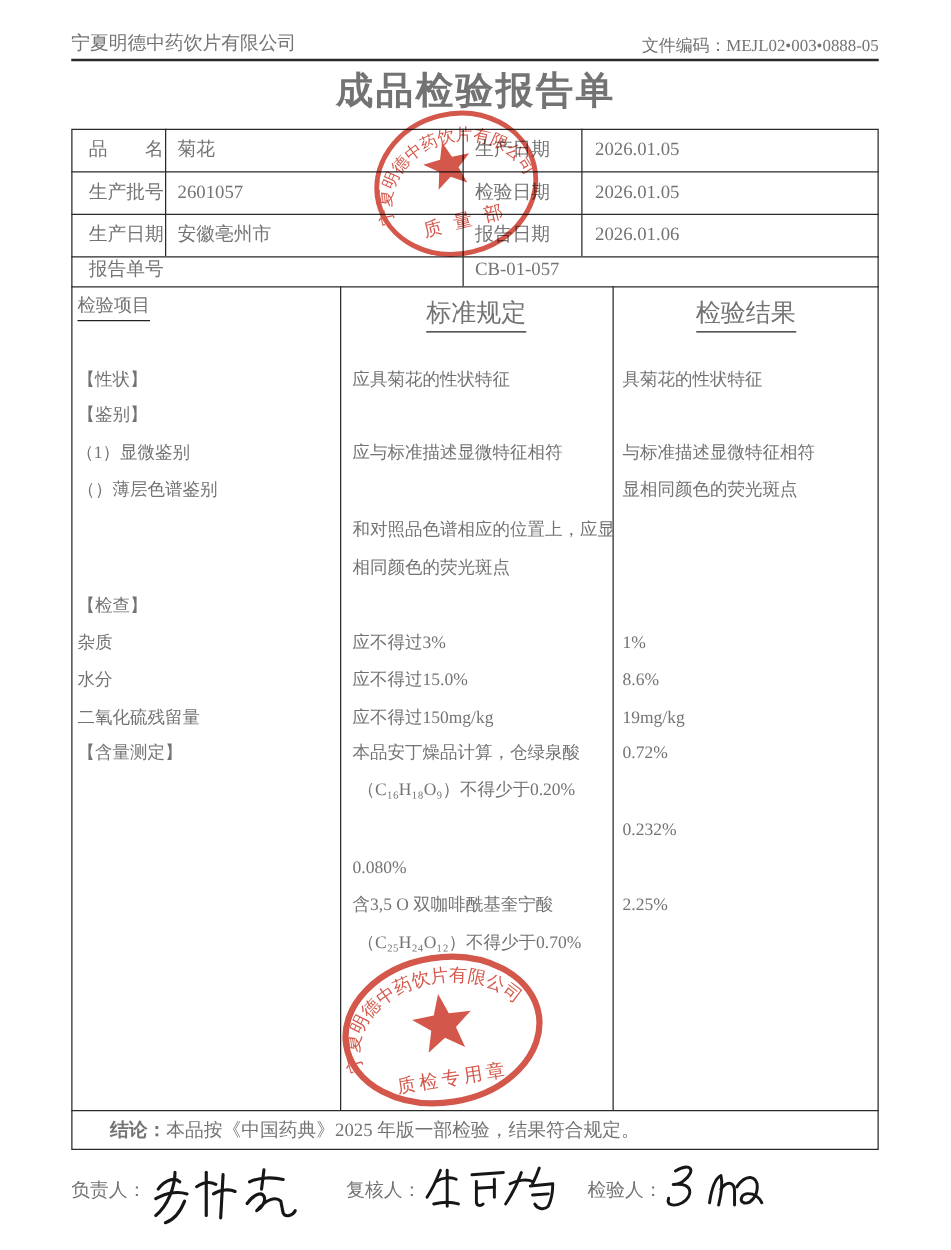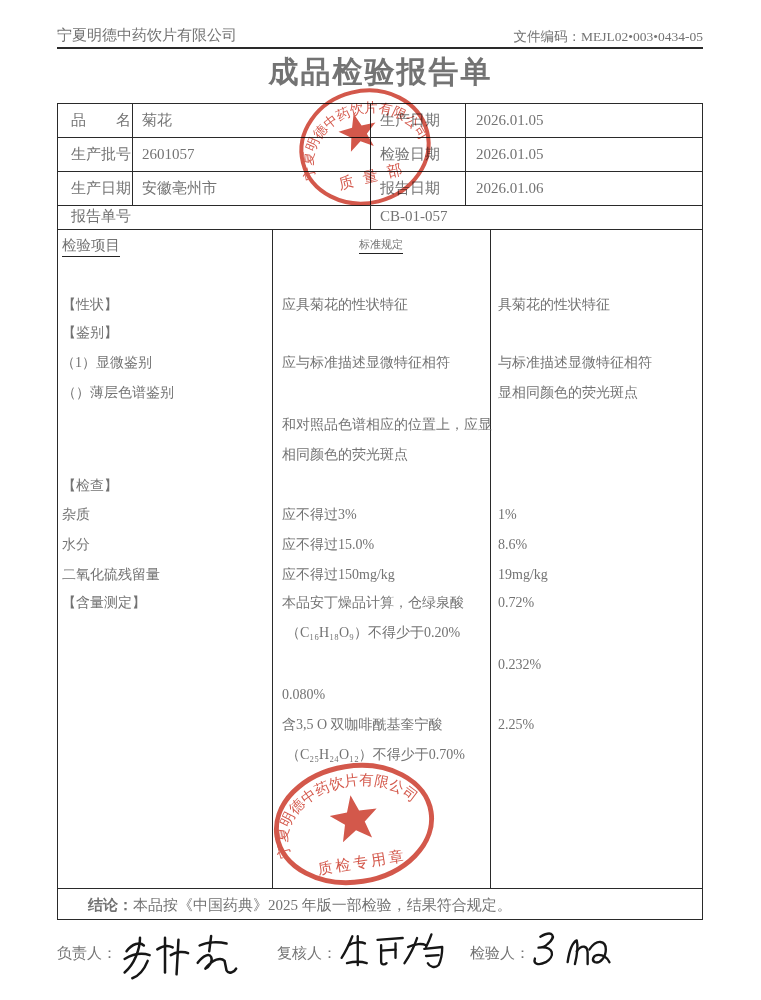--- a/index.html
+++ b/index.html
@@ -5,36 +5,36 @@
   html,body{margin:0;padding:0;background:#fff;}
   .page{position:relative;width:761px;height:1000px;background:#fff;overflow:hidden;
         color:#737373;font-family:"Liberation Serif","DejaVu Serif",serif;}
   .t{position:absolute;white-space:nowrap;font-size:14px;line-height:1.2;}
   .fs15{font-size:15px;}
   .fs13{font-size:13.5px;}
   .hline,.vline{position:absolute;background:#2a2a2a;}
   .outer{position:absolute;box-sizing:border-box;border:1.5px solid #2a2a2a;}
   .title{position:absolute;left:0;right:0;text-align:center;font-size:30px;font-weight:bold;letter-spacing:2px;}
   .u{border-bottom:1px solid #222;padding-bottom:3px;}
-  .cfit{position:absolute;text-align:center;font-size:11px;white-space:nowrap;}
+  .cfit{position:absolute;text-align:center;font-size:20px;white-space:nowrap;}
   .stamp{position:absolute;mix-blend-mode:multiply;opacity:.85;}
   .stampTop{transform:rotate(-14deg);}
   .stampBottom{transform:rotate(-9deg);}
   .sig{position:absolute;}
   .sig path{fill:none;stroke:#161616;stroke-width:2.6;stroke-linecap:round;stroke-linejoin:round;}
   .bold{font-weight:bold;}
 </style>
 </head>
 <body>
 
 <div class="page">
 
   <div class="t fs15" style="left:57px;top:26px;">宁夏明德中药饮片有限公司</div>
   <div class="t fs13" style="right:58px;top:29px;">
-    <span>文件编码：</span><span>MEJL02•003•0434-05</span>
+    <span>文件编码：</span><span>MEJL02•003•0888-05</span>
   </div>
   <div class="hline" style="left:57px;top:47px;width:646px;height:2px;"></div>
 
   <div class="title" style="top:52px;">成品检验报告单</div>
 
   <div class="outer" style="left:57px;top:103px;width:646px;height:817px;"></div>
   <div class="hline" style="left:57px;top:137px;width:646px;height:1px;"></div>
   <div class="hline" style="left:57px;top:171px;width:646px;height:1px;"></div>
   <div class="hline" style="left:57px;top:205px;width:646px;height:1px;"></div>
   <div class="hline" style="left:57px;top:229px;width:646px;height:1px;"></div>
@@ -58,20 +58,21 @@
   <div class="t fs15" style="left:71px;top:179px;">生产日期</div>
   <div class="t fs15" style="left:142px;top:179px;">安徽亳州市</div>
   <div class="t fs15" style="left:380px;top:179px;">报告日期</div>
   <div class="t fs15" style="left:476px;top:179px;">2026.01.06</div>
 
   <div class="t fs15" style="left:71px;top:207px;">报告单号</div>
   <div class="t fs15" style="left:380px;top:207px;">CB-01-057</div>
 
   <div class="t" style="left:62px;top:237px;font-size:14.5px;"><span class="u">检验项目</span></div>
   <div class="cfit" style="left:272px;top:237px;width:218px;"><span class="u">标准规定</span></div>
+  <div class="cfit" style="left:490px;top:237px;width:213px;"><span class="u">检验结果</span></div>
 
   <div class="t" style="left:62px;top:297px;">【性状】</div>
   <div class="t" style="left:62px;top:325px;">【鉴别】</div>
   <div class="t" style="left:61px;top:355px;font-family:Liberation Serif, serif;">（1）显微鉴别</div>
   <div class="t" style="left:62px;top:385px;">（）薄层色谱鉴别</div>
   <div class="t" style="left:62px;top:478px;">【检查】</div>
   <div class="t" style="left:62px;top:507px;">杂质</div>
   <div class="t" style="left:62px;top:537px;">水分</div>
   <div class="t" style="left:62px;top:567px;">二氧化硫残留量</div>
   <div class="t" style="left:62px;top:595px;">【含量测定】</div>

